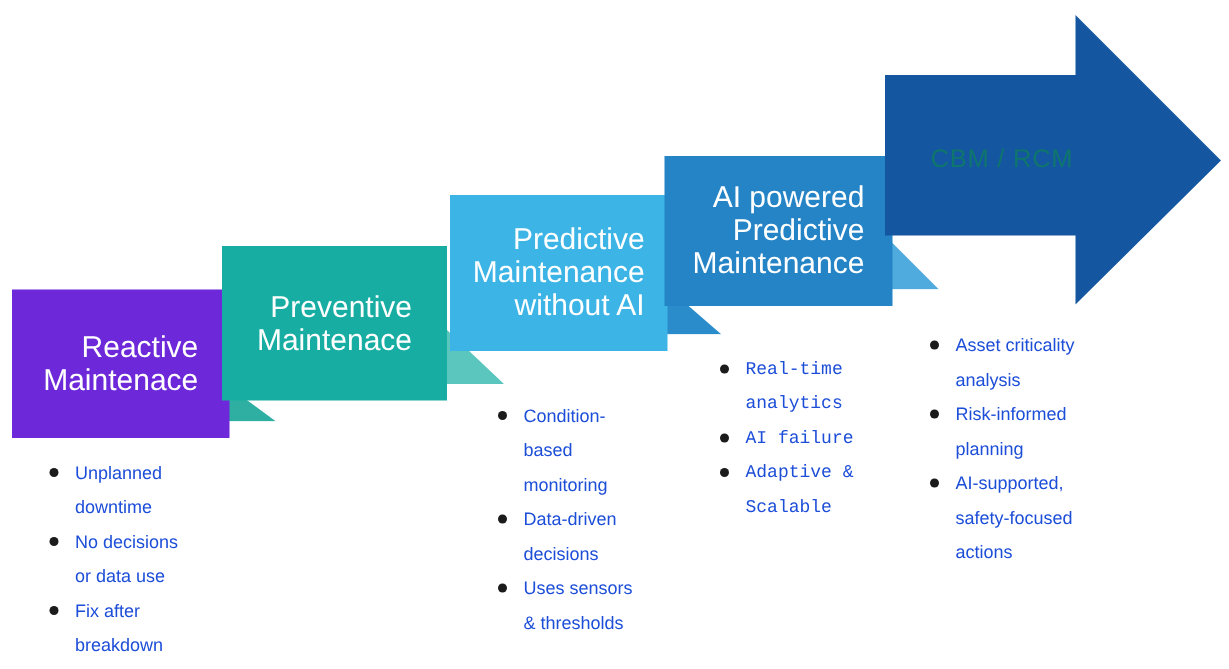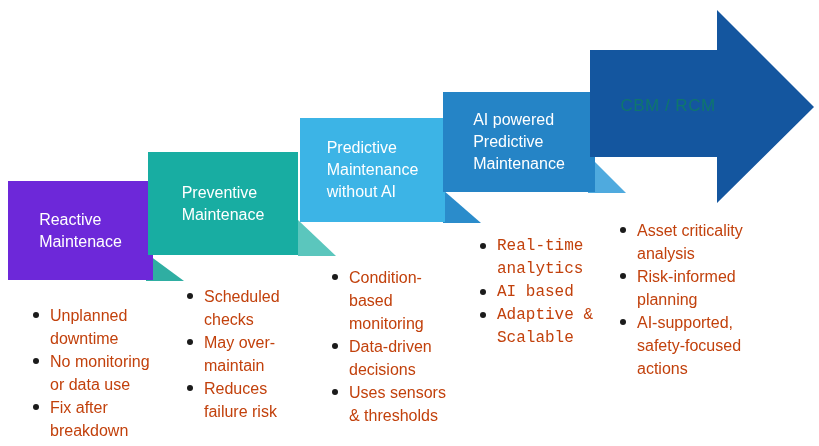--- a/index.html
+++ b/index.html
@@ -3,21 +3,21 @@
 <meta charset="utf-8">
 <style>
   html,body{margin:0;padding:0;background:#fff;}
   #canvas{
     position:relative;width:819px;height:446px;background:#ffffff;overflow:hidden;
     font-family:"Liberation Sans",sans-serif;
   }
   
   .step-box{
     position:absolute;display:flex;align-items:center;justify-content:center;
-    text-align:left;color:#fff;font-size:16px;line-height:22px;
+    text-align:right;color:#fff;font-size:20px;line-height:22px;margin-top:12px;
   }
   .step-title{white-space:pre-line;}
   #box1{left:8px;  top:181px;width:145px;height:99px; z-index:2;}
   #box2{left:148px;top:152px;width:150px;height:103px;z-index:3;}
   #box3{left:300px;top:118px;width:145px;height:104px;z-index:4;}
   #box4{left:443px;top:92px; width:152px;height:100px;z-index:5;}
   
   .fold{position:absolute;z-index:1;clip-path:polygon(0 0,100% 100%,0 100%);}
   #fold1{left:146px;top:253px;width:38px;height:28px;}
   #fold2{left:298px;top:220px;width:38px;height:36px;}
@@ -25,21 +25,21 @@
   #fold4{left:588px;top:155px;width:38px;height:38px;}
   
   #arrow-svg{position:absolute;left:0;top:0;z-index:6;pointer-events:none;}
   #arrow-label{
     position:absolute;left:593px;top:96px;width:150px;z-index:7;
     color:#0f766e;font-size:17px;text-align:center;letter-spacing:0.5px;
   }
   
   .bullets{
     position:absolute;z-index:10;margin:0;padding:0;list-style:none;
-    color:#c2410c;font-size:16px;line-height:23px;
+    color:#1d4ed8;font-size:12px;line-height:23px;
   }
   .bullets li{position:relative;padding-left:20px;margin:0;}
   .dot{
     position:absolute;left:3px;top:8px;width:6px;height:6px;border-radius:50%;
     background:#1b1b1b;
   }
   .btxt{white-space:pre-line;}
   #list1{left:30px; top:304px;width:140px;}
   #list2{left:184px;top:285px;width:132px;}
   #list3{left:329px;top:266px;width:132px;}
@@ -76,49 +76,41 @@
   </div>
 
   <svg id="arrow-svg" width="819" height="446" viewBox="0 0 819 446">
     <polygon points="590,50 717,50 717,10 814,107 717,203 717,157 590,157" fill="#14569F"></polygon>
   </svg>
   <div id="arrow-label">CBM / RCM</div>
 
   <ul class="bullets" id="list1">
     <li><span class="dot"></span><span class="btxt">Unplanned
 downtime</span></li>
-    <li><span class="dot"></span><span class="btxt">No monitoring
+    <li><span class="dot"></span><span class="btxt">No decisions
 or data use</span></li>
     <li><span class="dot"></span><span class="btxt">Fix after
 breakdown</span></li>
   </ul>
 
-  <ul class="bullets" id="list2">
-    <li><span class="dot"></span><span class="btxt">Scheduled
-checks</span></li>
-    <li><span class="dot"></span><span class="btxt">May over-
-maintain</span></li>
-    <li><span class="dot"></span><span class="btxt">Reduces
-failure risk</span></li>
-  </ul>
 
   <ul class="bullets" id="list3">
     <li><span class="dot"></span><span class="btxt">Condition-
 based
 monitoring</span></li>
     <li><span class="dot"></span><span class="btxt">Data-driven
 decisions</span></li>
     <li><span class="dot"></span><span class="btxt">Uses sensors
 &amp; thresholds</span></li>
   </ul>
 
   <ul class="bullets" id="list4">
     <li><span class="dot"></span><span class="btxt">Real-time
 analytics</span></li>
-    <li><span class="dot"></span><span class="btxt">AI based</span></li>
+    <li><span class="dot"></span><span class="btxt">AI failure</span></li>
     <li><span class="dot"></span><span class="btxt">Adaptive &amp;
 Scalable</span></li>
   </ul>
 
   <ul class="bullets" id="list5">
     <li><span class="dot"></span><span class="btxt">Asset criticality
 analysis</span></li>
     <li><span class="dot"></span><span class="btxt">Risk-informed
 planning</span></li>
     <li><span class="dot"></span><span class="btxt">AI-supported,

